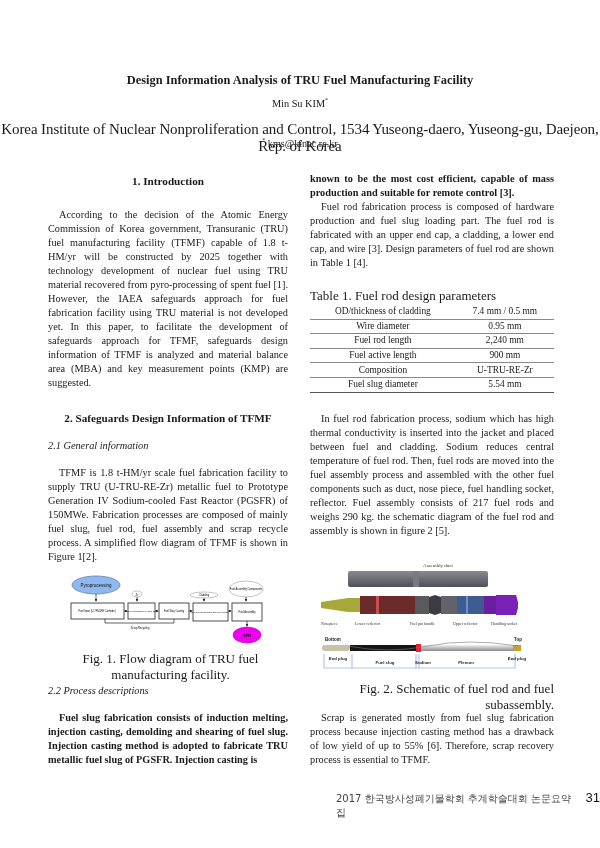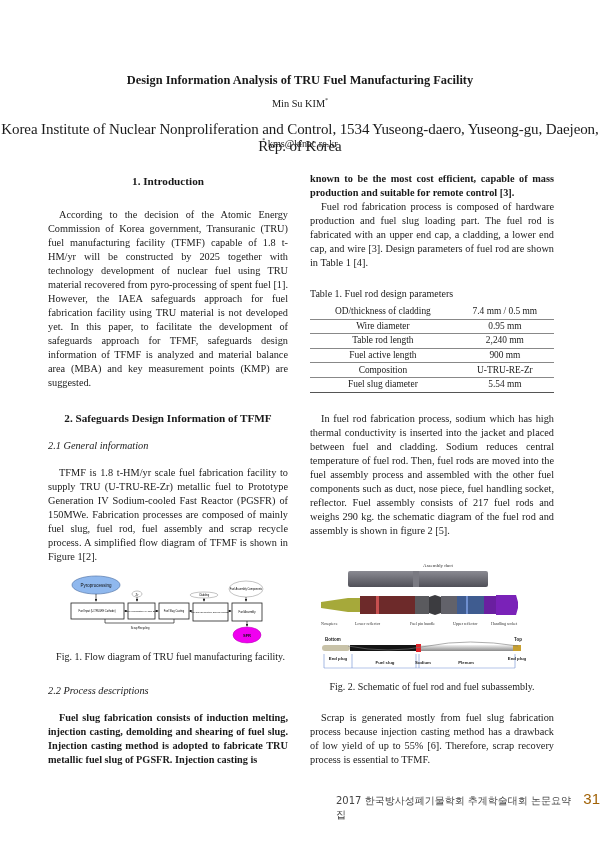--- a/index.html
+++ b/index.html
@@ -7,27 +7,27 @@
   .abs{position:absolute;}
   .title{left:0;width:600px;top:73px;text-align:center;font-weight:bold;font-size:12.4px;}
   .author{left:0;width:600px;top:98px;text-align:center;font-size:10.3px;}
   .affil{left:0;width:600px;top:121px;text-align:center;font-size:15px;letter-spacing:-0.1px;}
   .email{left:0;width:600px;top:138px;text-align:center;font-size:10.2px;}
   sup{font-size:6px;vertical-align:top;position:relative;top:-1px;}
   .col{font-size:10.3px;line-height:14px;text-align:justify;}
   .col p{margin:0;text-indent:11px;}
   .h1{font-weight:bold;font-size:11.2px;text-align:center;}
   .h2{font-style:italic;font-size:10.3px;}
-  .caption{font-size:10px;}
+  .caption{font-size:13px;}
   table.params{border-collapse:collapse;font-size:9.4px;width:244px;}
   table.params td{text-align:center;padding:0;height:13.6px;border-bottom:1px solid #888;line-height:13px;}
   table.params tr.first td{border-top:1.3px solid #555;}
   table.params tr:last-child td{border-bottom:1.3px solid #555;}
   .footer{font-family:"DejaVu Sans","Liberation Sans",sans-serif;font-size:10px;color:#444;}
-  .pagenum{font-family:"Liberation Sans","DejaVu Sans",sans-serif;font-size:15px;color:#a16207;}
+  .pagenum{font-family:"Liberation Sans","DejaVu Sans",sans-serif;font-size:13px;color:#0f172a;}
   .diag-text{font-family:"Liberation Sans",sans-serif;}
 </style>
 </head>
 <body>
 
 <div class="abs title">Design Information Analysis of TRU Fuel Manufacturing Facility</div>
 <div class="abs author"><span>Min Su KIM</span><sup>*</sup></div>
 <div class="abs affil">Korea Institute of Nuclear Nonproliferation and Control, 1534 Yuseong-daero, Yuseong-gu, Daejeon, Rep. of Korea</div>
 <div class="abs email"><sup>*</sup> <span>kms@kinac.re.kr</span></div>
 
@@ -102,21 +102,21 @@
   <tbody>
   <tr>
         <td>OD/thickness of cladding</td>
         <td>7.4 mm / 0.5 mm</td>
       </tr>
   <tr>
         <td>Wire diameter</td>
         <td>0.95 mm</td>
       </tr>
   <tr>
-        <td>Table rod length</td>
+        <td>Fuel rod length</td>
         <td>2,240 mm</td>
       </tr>
   <tr>
         <td>Fuel active length</td>
         <td>900 mm</td>
       </tr>
   <tr>
         <td>Composition</td>
         <td>U-TRU-RE-Zr</td>
       </tr>
@@ -180,21 +180,21 @@
   <line x1="101" y1="94" x2="101" y2="108" stroke="#6a8ad0" stroke-width="0.6"></line>
   <line x1="197" y1="94" x2="197" y2="108" stroke="#6a8ad0" stroke-width="0.6"></line>
   <line x1="6" y1="108" x2="197" y2="108" stroke="#6a8ad0" stroke-width="0.5"></line>
 
   <text x="20" y="100" font-size="4.3" font-weight="bold" text-anchor="middle" font-family="Liberation Sans, sans-serif" fill="#222">End plug</text>
   <text x="67" y="104" font-size="4.3" font-weight="bold" text-anchor="middle" font-family="Liberation Sans, sans-serif" fill="#222">Fuel slug</text>
   <text x="105" y="104" font-size="4.3" font-weight="bold" text-anchor="middle" font-family="Liberation Sans, sans-serif" fill="#222">Sodium</text>
   <text x="148" y="104" font-size="4.3" font-weight="bold" text-anchor="middle" font-family="Liberation Sans, sans-serif" fill="#222">Plenum</text>
   <text x="199" y="100" font-size="4.3" font-weight="bold" text-anchor="middle" font-family="Liberation Sans, sans-serif" fill="#222">End plug</text>
 </svg>
-<div class="abs caption" style="left:310px;width:244px;top:681px;text-align:center;">Fig. 2. Schematic of fuel rod and fuel subassembly.</div>
+<div class="abs caption" style="left:310px;width:244px;top:681px;text-align:right;">Fig. 2. Schematic of fuel rod and fuel subassembly.</div>
 
 <div class="abs col" style="left:310px;width:244px;top:711px;">
   <p>Scrap is generated mostly from fuel slug fabrication process because injection casting method has a drawback of low yield of up to 55% [6]. Therefore, scrap recovery process is essential to TFMF.</p>
 </div>
 
 <div class="abs" style="left:336px;top:790px;display:flex;align-items:baseline;gap:6px;">
   <span class="footer">2017 한국방사성폐기물학회 추계학술대회 논문요약집</span>
   <span class="pagenum">31</span>
 </div>
 

